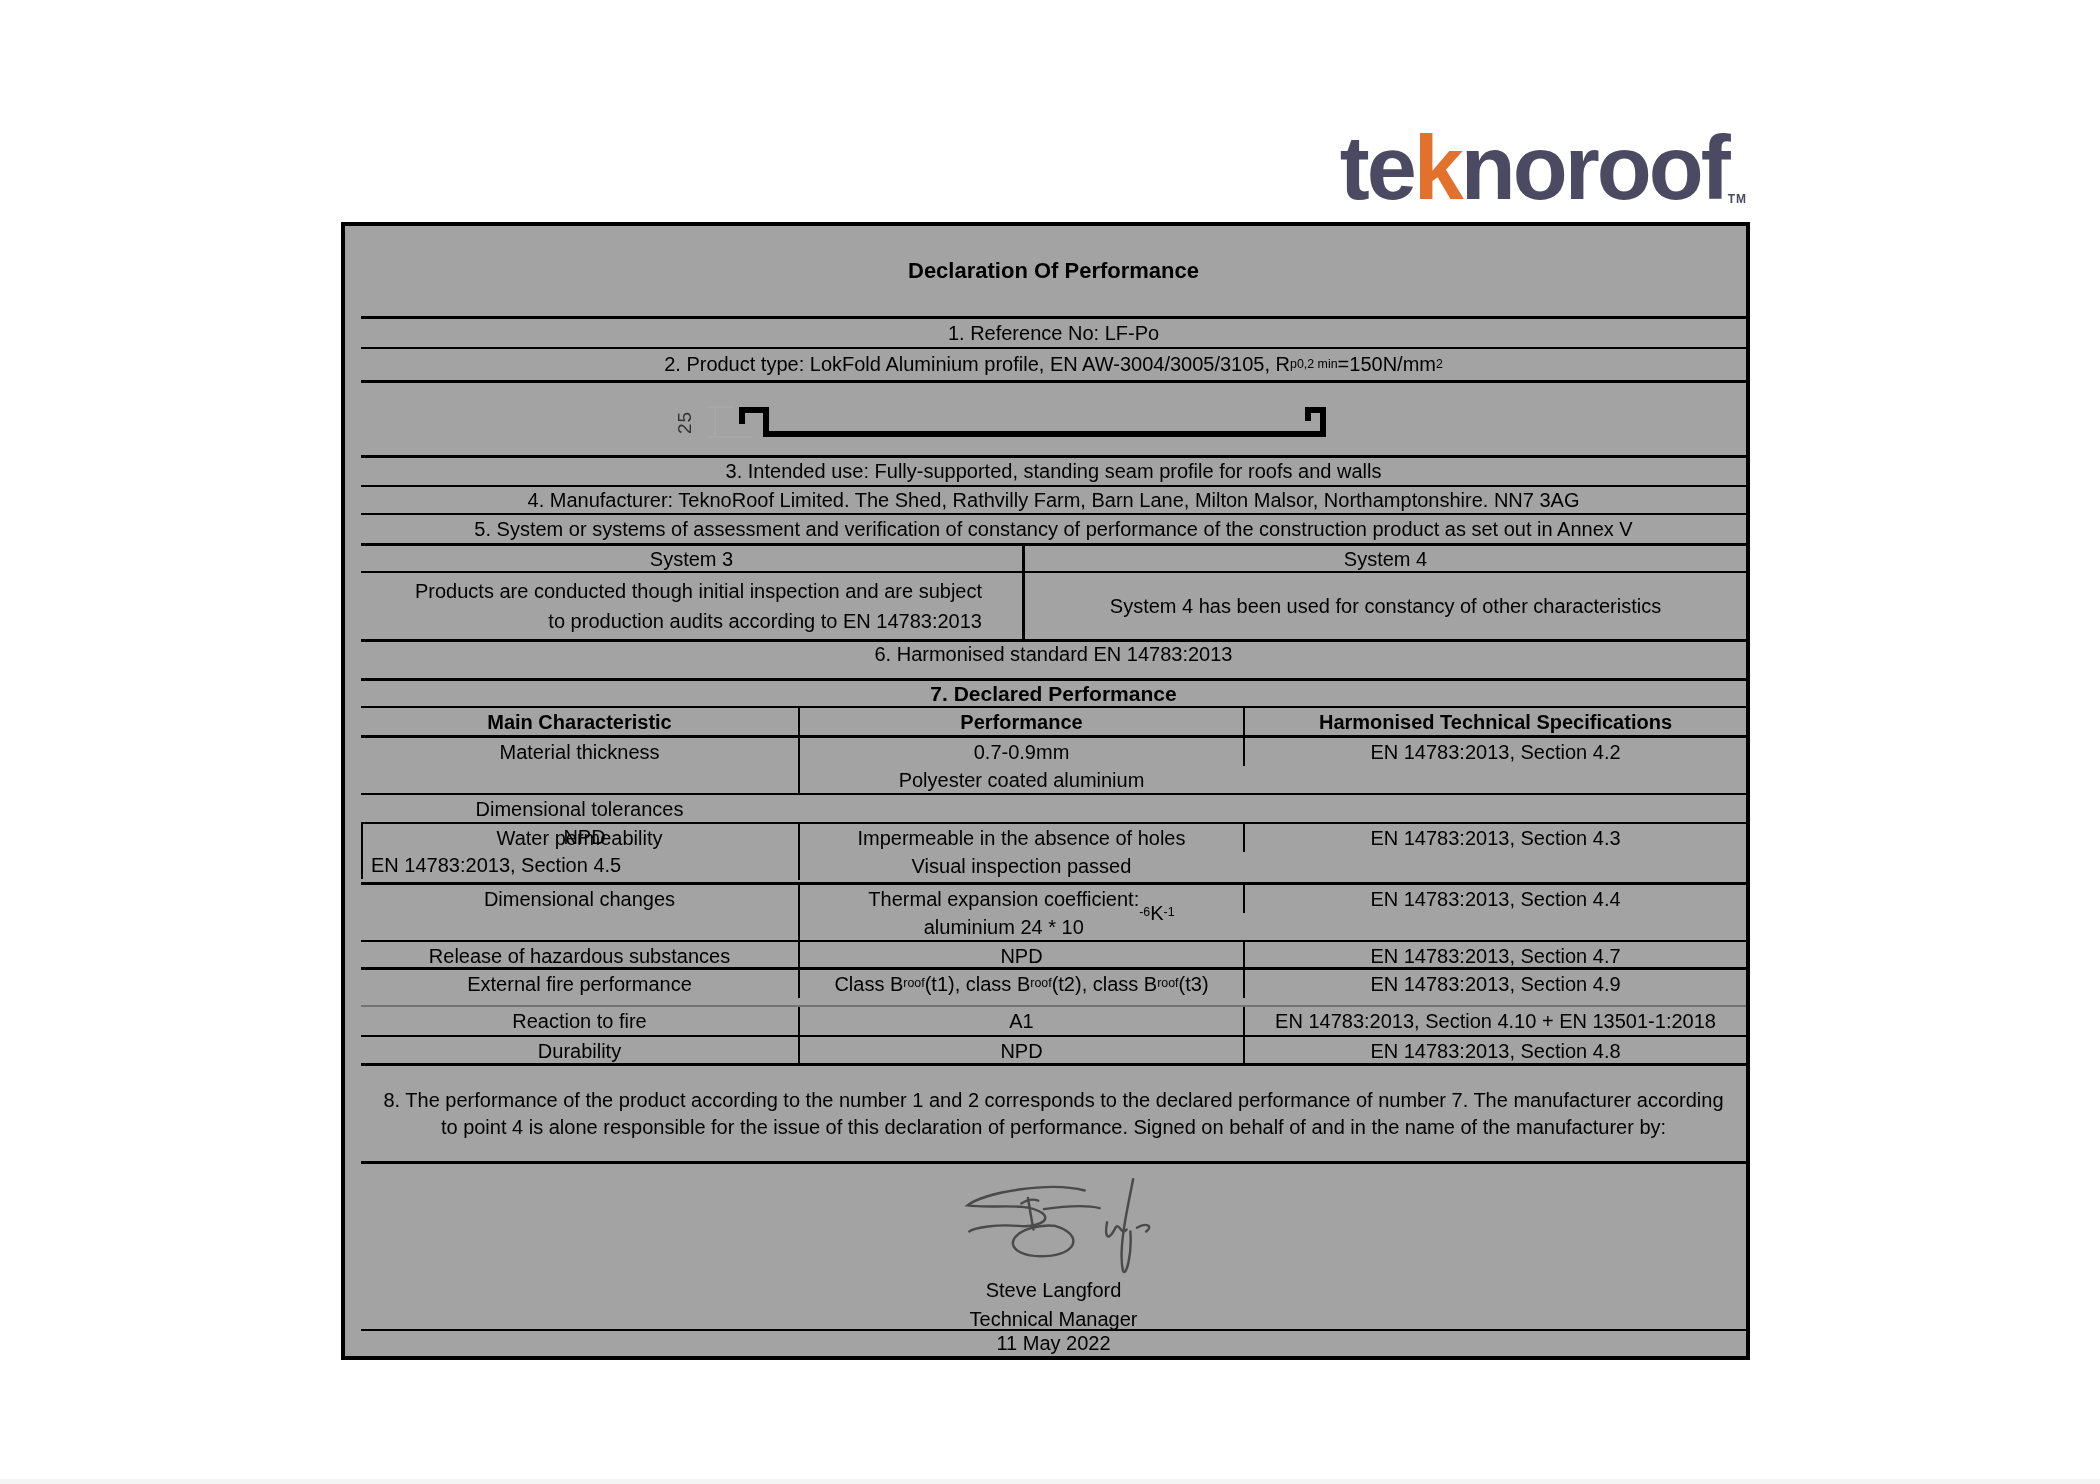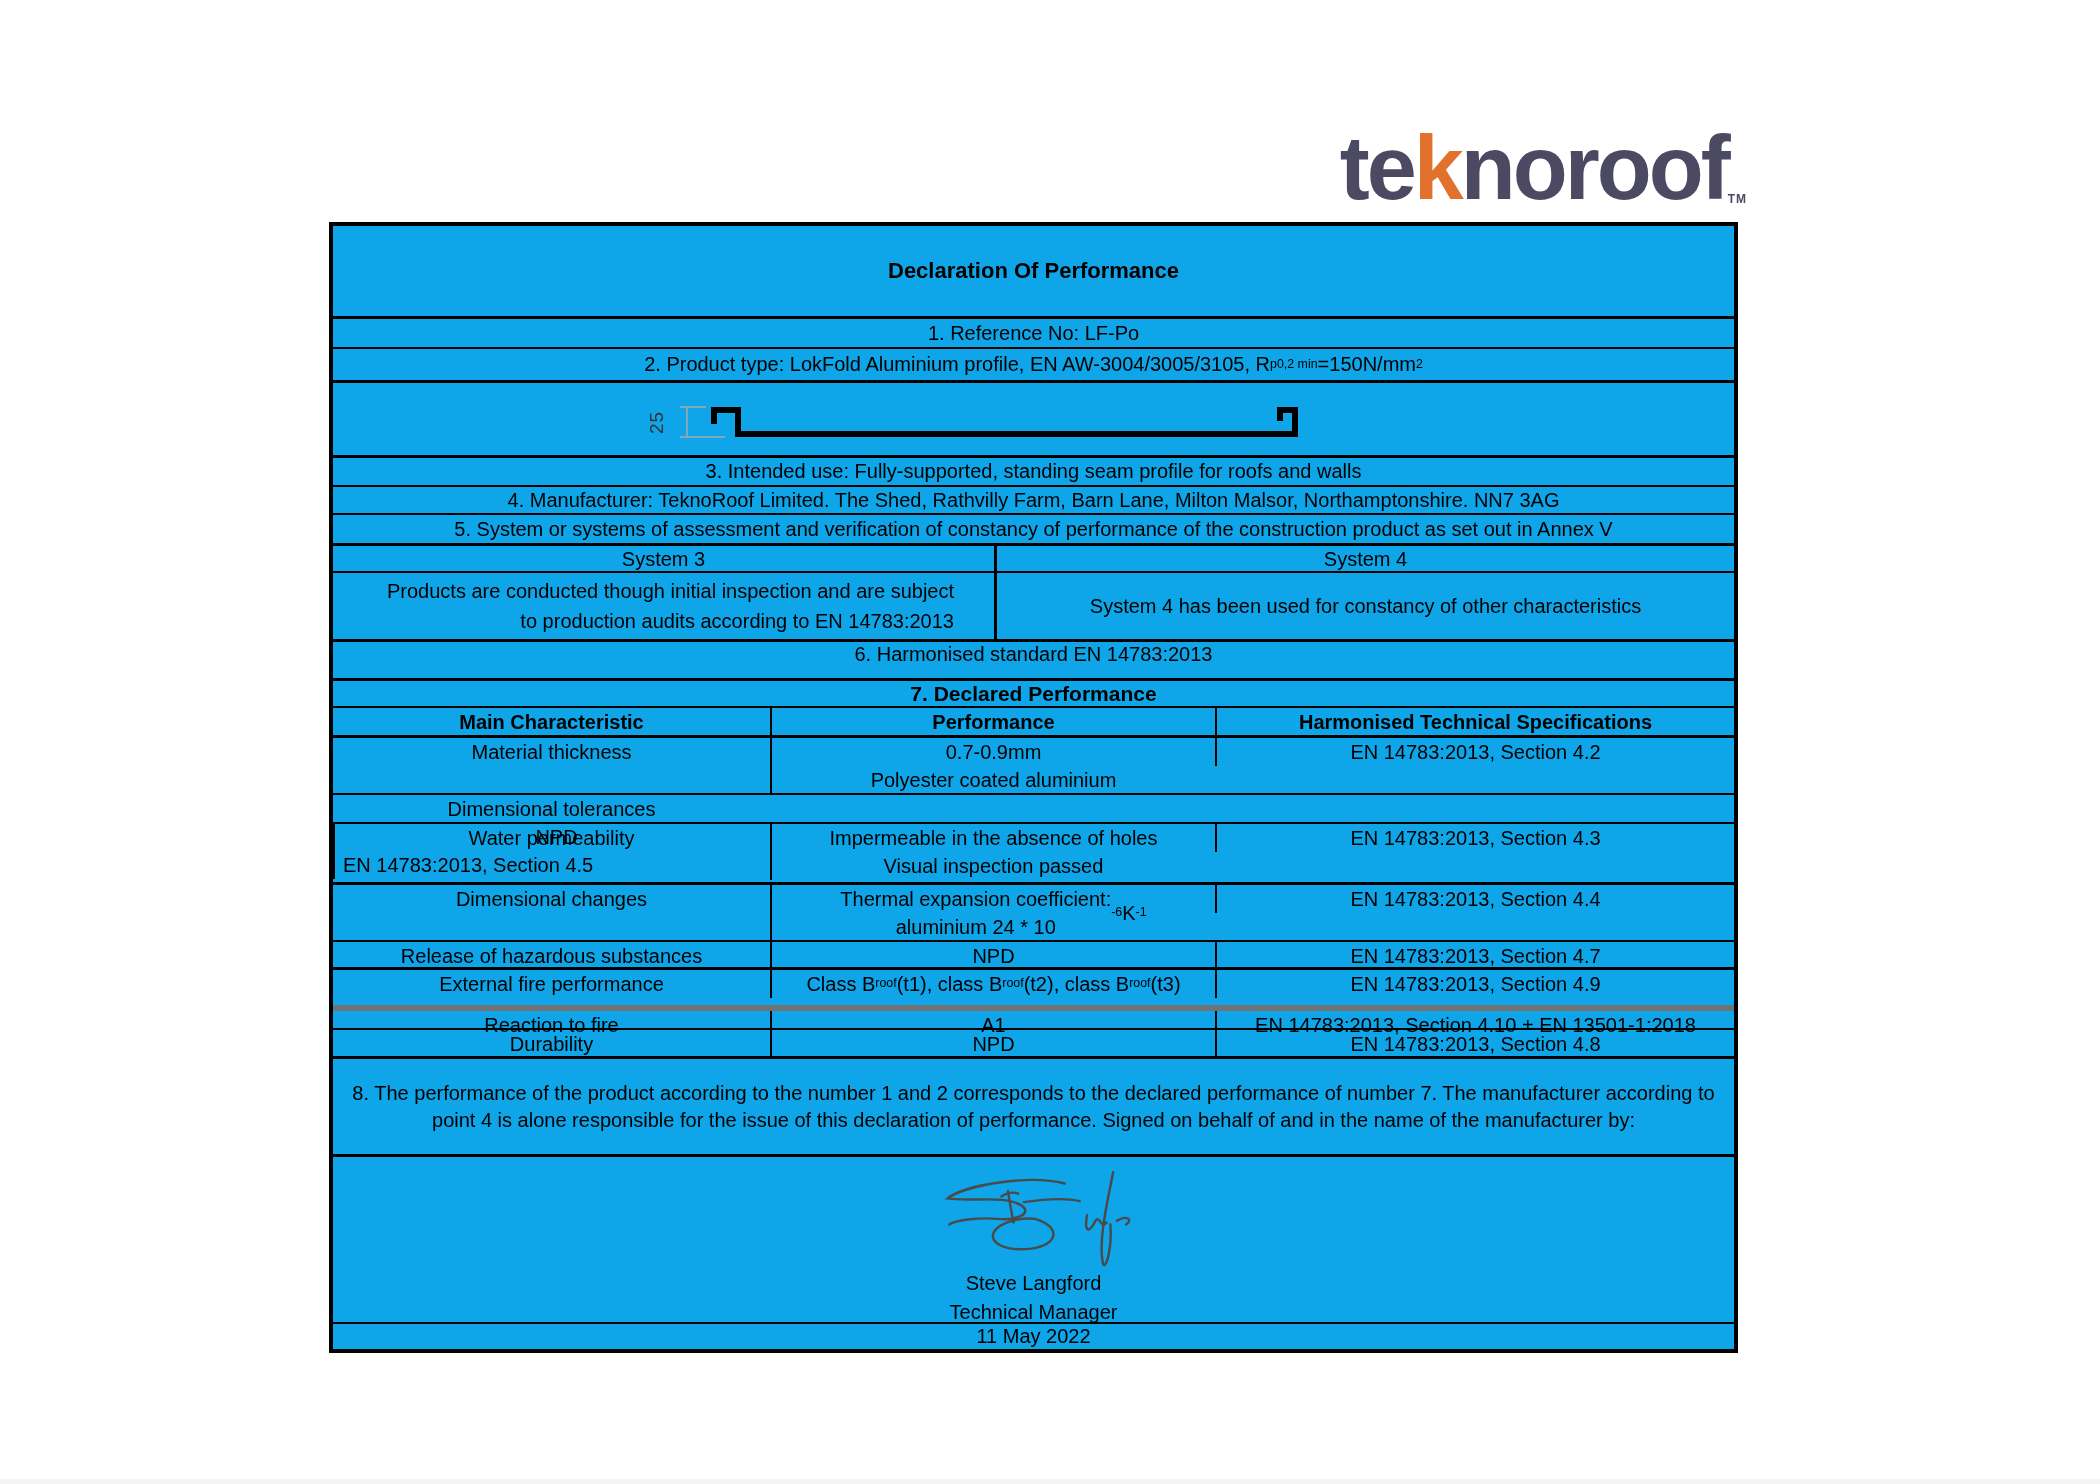--- a/index.html
+++ b/index.html
@@ -6,22 +6,22 @@
   .page{position:relative;width:2100px;height:1484px;background:#ffffff;overflow:hidden;
         font-family:"Liberation Sans",sans-serif;color:#000;}
 
   
   .logo{position:absolute;top:128px;right:353px;line-height:0.9;white-space:nowrap;
         font-weight:bold;font-size:90px;letter-spacing:-3px;color:#4b4a62;}
   .lg-accent{color:#e2712e;}
   .lg-tm{font-size:12px;letter-spacing:1px;vertical-align:-4px;font-weight:bold;color:#4b4a62;}
 
   
-  .doc{position:absolute;left:329px;top:222px;width:1409px;border:4px solid #000;
-       box-sizing:border-box;font-size:20px;background:#0ea5e9;}
+  .doc{position:absolute;left:341px;top:222px;width:1409px;border:4px solid #000;
+       box-sizing:border-box;font-size:20px;background:#a3a3a3;padding-left:16px;}
   .doc *{box-sizing:border-box;}
   .row{display:flex;align-items:center;justify-content:center;text-align:center;line-height:1.32;}
 
   .r-title{height:90px;font-size:22px;font-weight:bold;}
   .r-ref{height:31px;border-top:3px solid #000;}
   .r-product{height:33px;border-top:2px solid #000;}
   .r-draw{height:75px;border-top:3px solid #000;position:relative;display:block;}
   .r-intended{height:30px;border-top:3px solid #000;}
   .r-manu{height:28px;border-top:2px solid #000;}
   .r-sys5{height:30px;border-top:2px solid #000;}
@@ -42,21 +42,21 @@
   .pc{display:flex;align-items:center;justify-content:center;text-align:center;line-height:1.4;padding:0 8px;}
   .pc1{width:437px;}
   .pc2{width:445px;border-left:2px solid #000;}
   .pc3{flex:1;border-left:2px solid #000;}
   .pr-0{height:58px;border-top:3px solid #000;}
   .pr-1{height:29px;border-top:2px solid #000;flex-direction:column;}
   .pr-2{height:60px;border-top:2px solid #000;}
   .pr-3{height:58px;border-top:3px solid #000;}
   .pr-4{height:27px;border-top:2px solid #000;}
   .pr-5{height:38px;border-top:3px solid #000;}
-  .pr-6{height:23px;border-top:6px solid #737373;}
+  .pr-6{height:30px;border-top:2px solid #737373;}
   .pr-7{height:28px;border-top:2px solid #000;}
 
   sub{font-size:0.62em;vertical-align:-0.25em;}
   sup{font-size:0.62em;vertical-align:0.5em;}
 
   
   .profile-svg{position:absolute;left:0;top:0;}
   .dim-label{position:absolute;left:312px;top:27px;font-size:19px;color:#333;
              transform:rotate(-90deg);transform-origin:center center;letter-spacing:1px;}
 

